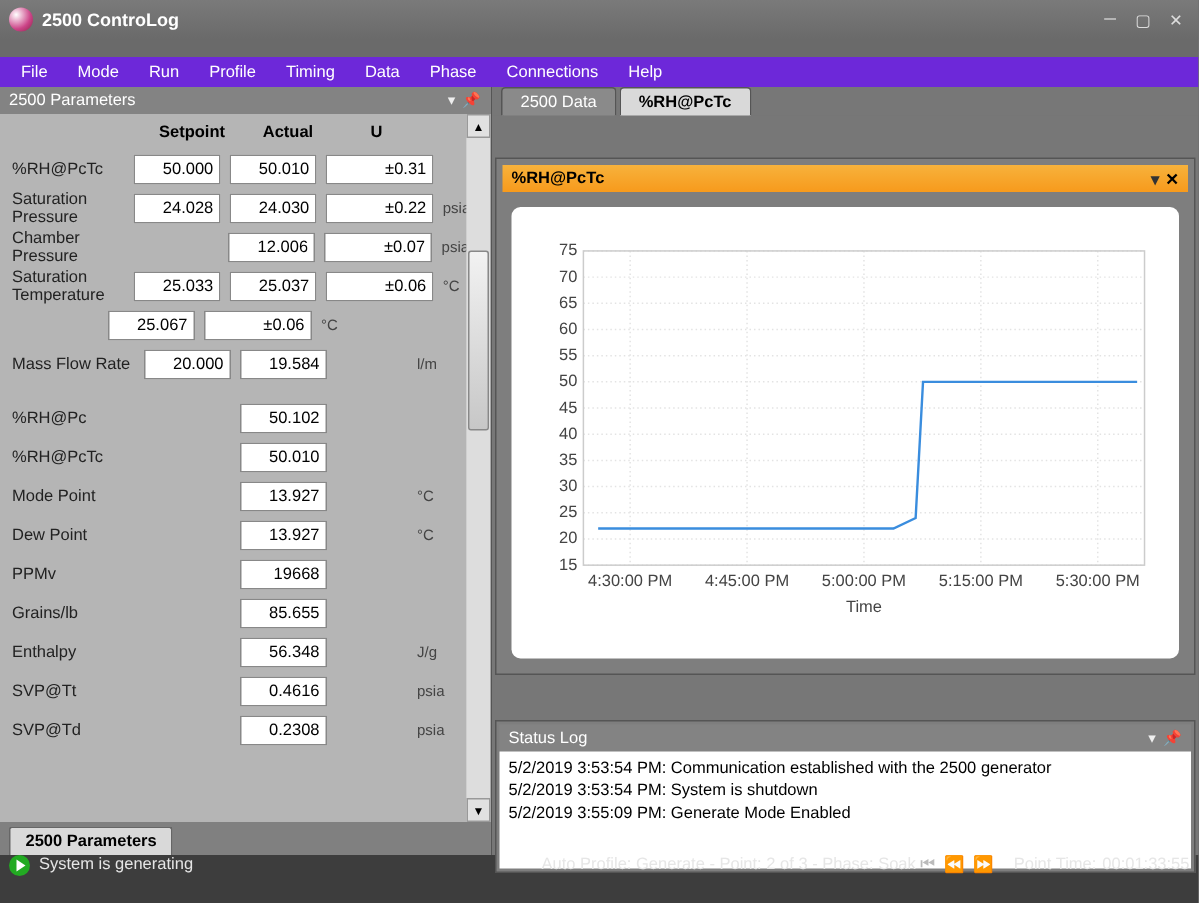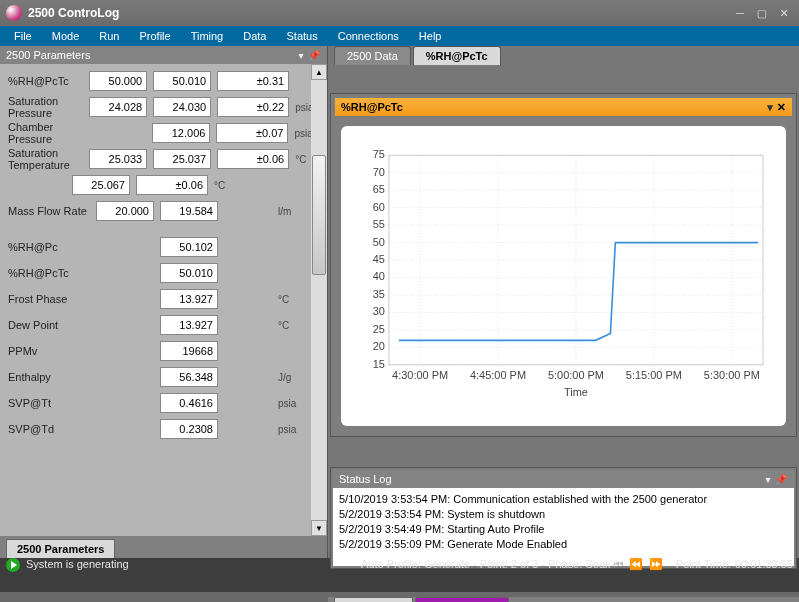--- a/index.html
+++ b/index.html
@@ -6,21 +6,21 @@
 body { background: #6a6a6a; width: 799px; height: 602px; overflow: hidden; position: relative; }
 
 
 .titlebar { height: 26px; background: linear-gradient(#7a7a7a, #6a6a6a); display: flex; align-items: center; padding: 0 6px; color: #fff; }
 .titlebar .app-icon { width: 16px; height: 16px; border-radius: 50%; background: radial-gradient(circle at 30% 30%, #fff, #c48 60%, #824); margin-right: 6px; }
 .titlebar .title { font-weight: bold; font-size: 12px; }
 .titlebar .spacer { flex: 1; }
 .titlebar .win-btn { width: 18px; height: 14px; margin-left: 4px; display: flex; align-items: center; justify-content: center; color: #ddd; cursor: pointer; }
 
 
-.menubar { height: 20px; background: #0369a1; display: flex; align-items: center; padding: 0 4px; color: #fff; }
+.menubar { height: 20px; background: #6d28d9; display: flex; align-items: center; padding: 0 4px; color: #fff; margin-top: 12px; }
 .menubar .menu-item { padding: 2px 10px; cursor: pointer; }
 
 
 .main { display: flex; height: 512px; }
 
 
 .left { width: 328px; background: #b5b5b5; display: flex; flex-direction: column; border-right: 1px solid #555; }
 .panel-header { background: #838383; color: #fff; height: 18px; display: flex; align-items: center; padding: 0 6px; }
 .panel-header .spacer { flex: 1; }
 .panel-header .hicon { margin-left: 5px; color: #eee; cursor: pointer; font-size: 10px; }
@@ -80,35 +80,41 @@
   <div class="win-btn">✕</div>
 </div>
 
 <div class="menubar" id="menubar">
     <div class="menu-item">File</div>
     <div class="menu-item">Mode</div>
     <div class="menu-item">Run</div>
     <div class="menu-item">Profile</div>
     <div class="menu-item">Timing</div>
     <div class="menu-item">Data</div>
-    <div class="menu-item">Status</div>
+    <div class="menu-item">Phase</div>
     <div class="menu-item">Connections</div>
     <div class="menu-item">Help</div>
   </div>
 
 <div class="main">
 
   <div class="left">
     <div class="panel-header">
       <span>2500 Parameters</span>
       <div class="spacer"></div>
       <span class="hicon">▾</span>
       <span class="hicon">📌</span>
     </div>
     <div class="param-body" style="position:relative;">
+      <div class="col-headers">
+        <div class="lbl"></div>
+        <div class="col">Setpoint</div>
+        <div class="col">Actual</div>
+        <div class="colu">U</div>
+      </div>
       <div id="param-rows">
           <div class="row">
             <div class="lbl">%RH@PcTc</div>
             <input value="50.000" style="">
             <input value="50.010" style="">
             <input class="u-input" value="±0.31" style="">
             <div class="unit"></div>
           </div>
           <div class="row">
             <div class="lbl">Saturation Pressure</div>
@@ -152,37 +158,44 @@
             <div class="unit"></div>
           </div>
           <div class="row">
             <div class="lbl">%RH@PcTc</div>
             <div class="skip"></div>
             <input value="50.010" style="">
             <div style="width: 54px;"></div>
             <div class="unit"></div>
           </div>
           <div class="row">
-            <div class="lbl">Frost Phase</div>
+            <div class="lbl">Mode Point</div>
             <div class="skip"></div>
             <input value="13.927" style="">
             <div style="width: 54px;"></div>
             <div class="unit">°C</div>
           </div>
           <div class="row">
             <div class="lbl">Dew Point</div>
             <div class="skip"></div>
             <input value="13.927" style="">
             <div style="width: 54px;"></div>
             <div class="unit">°C</div>
           </div>
           <div class="row">
             <div class="lbl">PPMv</div>
             <div class="skip"></div>
             <input value="19668" style="">
+            <div style="width: 54px;"></div>
+            <div class="unit"></div>
+          </div>
+          <div class="row">
+            <div class="lbl">Grains/lb</div>
+            <div class="skip"></div>
+            <input value="85.655" style="">
             <div style="width: 54px;"></div>
             <div class="unit"></div>
           </div>
           <div class="row">
             <div class="lbl">Enthalpy</div>
             <div class="skip"></div>
             <input value="56.348" style="">
             <div style="width: 54px;"></div>
             <div class="unit">J/g</div>
           </div>
@@ -273,23 +286,22 @@
     </div>
 
     <div class="status-panel">
       <div class="panel-header">
         <span>Status Log</span>
         <div class="spacer"></div>
         <span class="hicon">▾</span>
         <span class="hicon">📌</span>
       </div>
       <div class="status-body" id="status-body">
-          <div class="logline">5/10/2019 3:53:54 PM: Communication established with the 2500 generator</div>
+          <div class="logline">5/2/2019 3:53:54 PM: Communication established with the 2500 generator</div>
           <div class="logline">5/2/2019 3:53:54 PM: System is shutdown</div>
-          <div class="logline">5/2/2019 3:54:49 PM: Starting Auto Profile</div>
           <div class="logline">5/2/2019 3:55:09 PM: Generate Mode Enabled</div>
         </div>
     </div>
 
     <div class="bottom-tabs" id="bottom-tabs">
         <div class="btab active">Status Log</div>
         <div class="btab">System Timing</div>
       </div>
   </div>
 </div>

